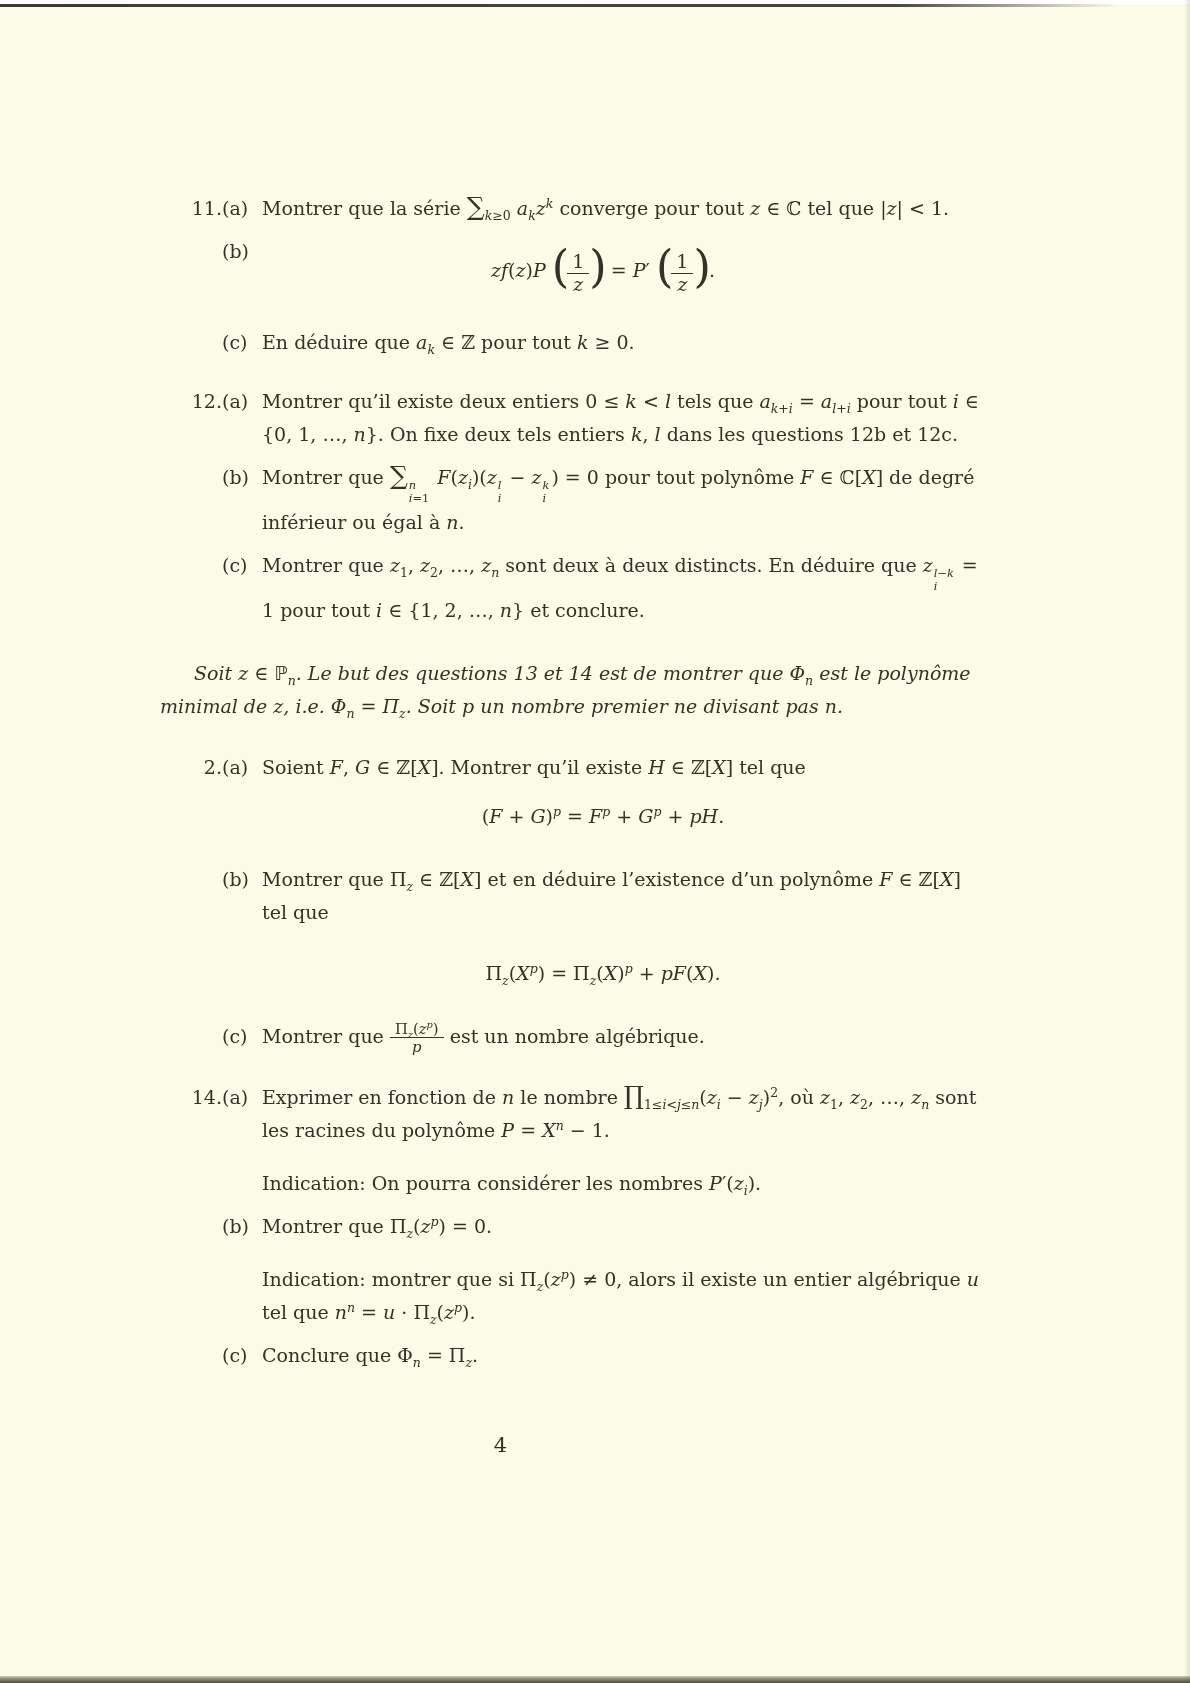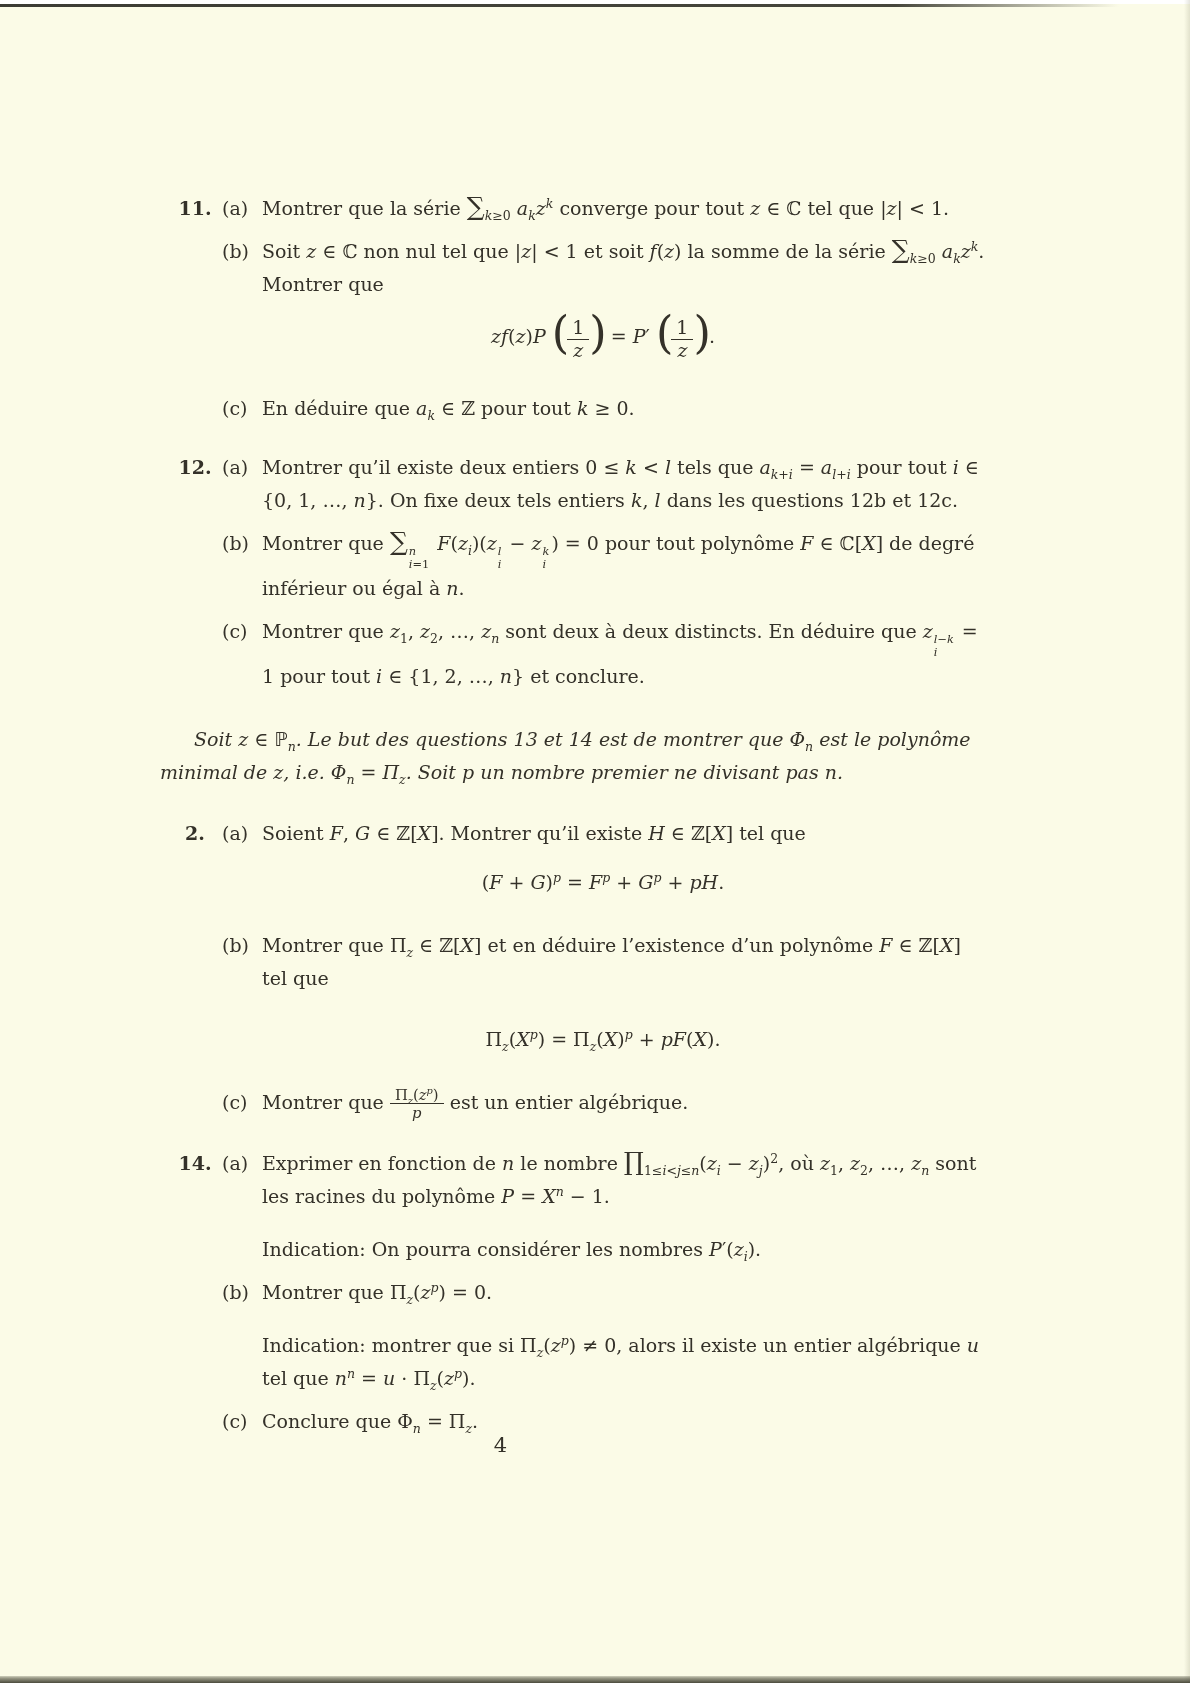--- a/index.html
+++ b/index.html
@@ -21,21 +21,21 @@
     background:linear-gradient(to right,rgba(120,120,100,0) 0%,rgba(150,150,125,0.25) 100%);}
   .edge-bottom-bar{position:absolute;bottom:0;left:0;width:100%;height:7px;
     background:linear-gradient(to bottom,rgba(80,80,64,0.25),#52524193 30%,#4b4b3c);}
 
   
   .content{
     position:absolute;left:168px;top:192px;width:822px;
     font-size:19px;line-height:33px;
   }
   .problem{display:grid;grid-template-columns:54px 1fr;margin-bottom:16px;}
-  .pnum{text-align:center;font-weight:bold;}
+  .pnum{text-align:right;}
   .part{display:grid;grid-template-columns:40px 1fr;margin-bottom:10px;}
   .plabel{}
   .pcontent{}
   .ptext{}
   .indication{margin-top:20px;}
 
   i{font-style:italic;}
   sub,sup{font-size:0.66em;line-height:0;}
   .ss{
     display:inline-flex;flex-direction:column;align-items:flex-start;
@@ -80,21 +80,20 @@
     <div class="pbody">
       <div class="part">
         <div class="plabel">(a)</div>
         <div class="pcontent">
           <div class="ptext">Montrer que la série <span class="bigop">∑</span><sub><i>k</i>≥0</sub> <i>a<sub>k</sub>z</i><sup><i>k</i></sup> converge pour tout <i>z</i> ∈ ℂ tel que |<i>z</i>| &lt; 1.</div>
         </div>
       </div>
       <div class="part">
         <div class="plabel">(b)</div>
         <div class="pcontent">
-          <div class="ptext">Soit <i>z</i> ∈ ℂ non nul tel que |<i>z</i>| &lt; 1 et soit <i>f</i>(<i>z</i>) la somme de la série <span class="bigop">∑</span><sub><i>k</i>≥0</sub> <i>a<sub>k</sub>z</i><sup><i>k</i></sup>. Montrer que</div>
           <div class="equation">
             <span class="eq-piece"><i>zf</i>(<i>z</i>)<i>P</i></span>
             <span class="bigp">(</span><span class="frac"><span class="num">1</span><span class="den"><i>z</i></span></span><span class="bigp">)</span>
             <span class="eq-piece">= <i>P</i>′</span>
             <span class="bigp">(</span><span class="frac"><span class="num">1</span><span class="den"><i>z</i></span></span><span class="bigp">)</span><span class="eq-piece">.</span>
           </div>
         </div>
       </div>
       <div class="part">
         <div class="plabel">(c)</div>
@@ -157,21 +156,21 @@
         <div class="plabel">(b)</div>
         <div class="pcontent">
           <div class="ptext">Montrer que Π<sub><i>z</i></sub> ∈ ℤ[<i>X</i>] et en déduire l’existence d’un polynôme <i>F</i> ∈ ℤ[<i>X</i>] tel que</div>
           <div class="equation eq-13b">Π<sub><i>z</i></sub>(<i>X</i><sup><i>p</i></sup>) = Π<sub><i>z</i></sub>(<i>X</i>)<sup><i>p</i></sup> + <i>pF</i>(<i>X</i>).</div>
         </div>
       </div>
       <div class="part">
         <div class="plabel">(c)</div>
         <div class="pcontent">
           <div class="ptext">
-            <span>Montrer que </span><span class="frac frac-inline"><span class="num">Π<sub><i>z</i></sub>(<i>z</i><sup><i>p</i></sup>)</span><span class="den"><i>p</i></span></span><span> est un entier algébrique.</span>
+            <span>Montrer que </span><span class="frac frac-inline"><span class="num">Π<sub><i>z</i></sub>(<i>z</i><sup><i>p</i></sup>)</span><span class="den"><i>p</i></span></span><span> est un nombre algébrique.</span>
           </div>
         </div>
       </div>
     </div>
   </section>
 
   <section class="problem">
     <div class="pnum">14.</div>
     <div class="pbody">
       <div class="part">

